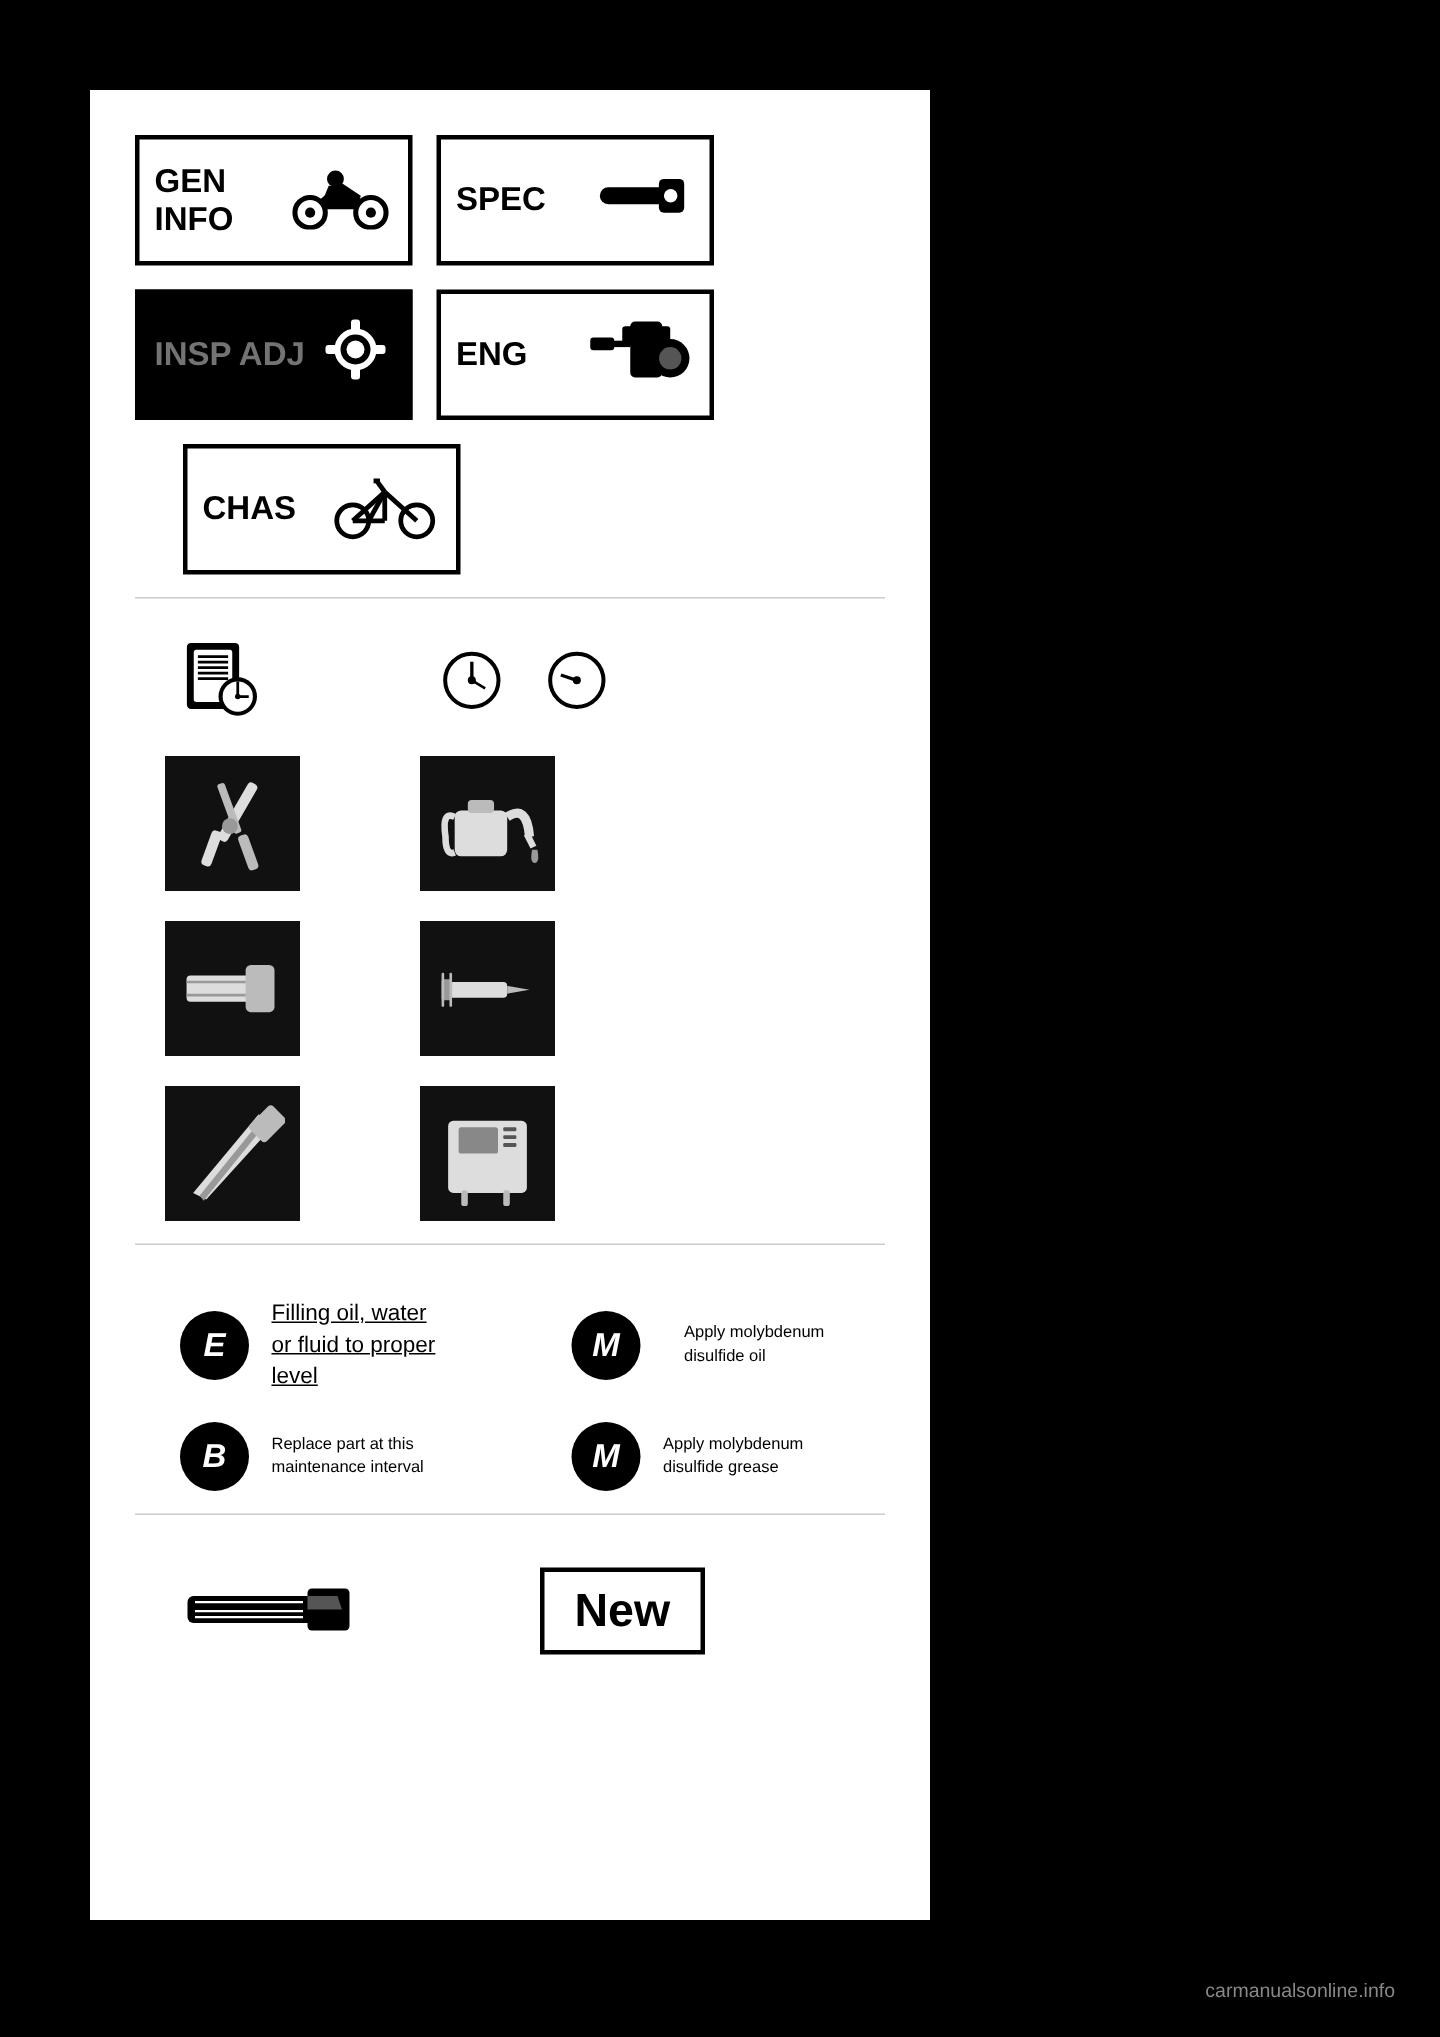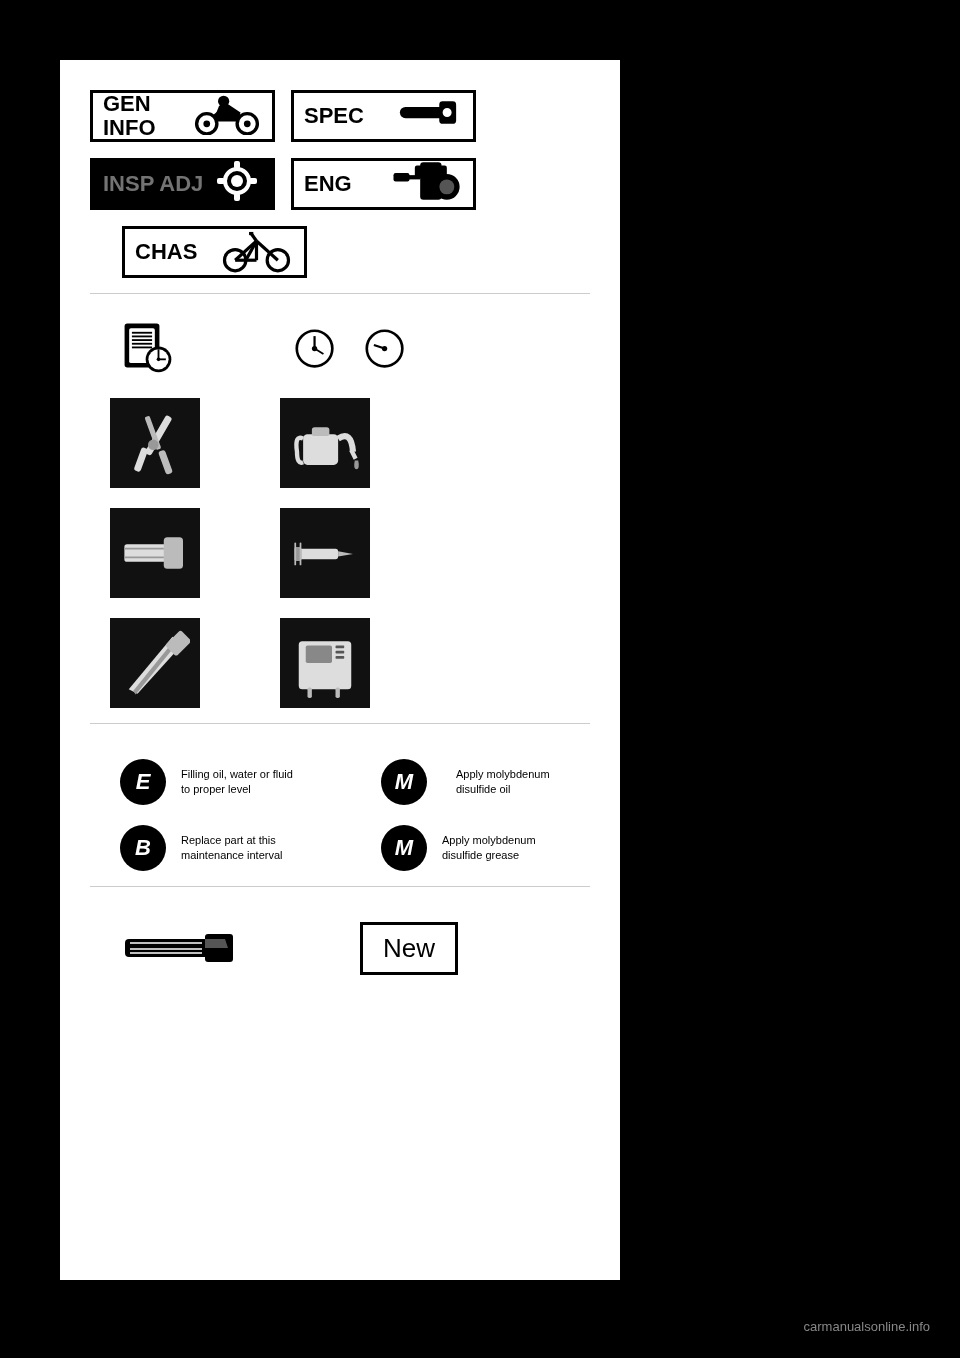--- a/index.html
+++ b/index.html
@@ -37,21 +37,21 @@
       flex-wrap: wrap;
     }
 
     .badge {
       border: 3px solid #000;
       display: flex;
       align-items: center;
       justify-content: space-between;
       padding: 6px 10px;
       width: 185px;
-      height: 52px;
+      height: 87px;
       background: #fff;
     }
 
     .badge-text {
       font-size: 22px;
       font-weight: 900;
       color: #000;
       line-height: 1.1;
     }
 
@@ -94,22 +94,22 @@
       align-items: center;
       justify-content: center;
       font-size: 20px;
       font-weight: 900;
       font-style: italic;
     }
 
     .new-badge {
       border: 3px solid #000;
       padding: 8px 20px;
-      font-size: 26px;
-      font-weight: 400;
+      font-size: 31px;
+      font-weight: 700;
       background: #fff;
       color: #000;
     }
 
     
     .watermark {
       position: absolute;
       bottom: 20px;
       right: 20px;
       background: rgba(0,0,0,0.7);
@@ -391,21 +391,21 @@
           </svg>
         </div>
       </div>
     </div>
 
     <div class="section-divider"></div>
 
     <div style="display:flex; gap:80px; padding: 20px 40px 0 60px; align-items:center;">
       <div style="display:flex; align-items:center; gap:15px;">
         <div class="circle-badge" style="font-style:italic; font-size:22px; width:46px; height:46px;">E</div>
-        <div style="font-size:11px; color:#000; max-width:120px; line-height:1.4;">Filling oil, water or fluid to proper level</div>
+        <div style="font-size:15px; color:#000; max-width:120px; line-height:1.4;text-decoration:underline;">Filling oil, water or fluid to proper level</div>
       </div>
       <div style="display:flex; align-items:center; gap:15px;">
         <div class="circle-badge" style="font-style:italic; font-size:22px; width:46px; height:46px;">M</div>
         <div style="font-size:11px; color:#000; max-width:120px; line-height:1.4;margin-left:14px;">Apply molybdenum disulfide oil</div>
       </div>
     </div>
 
     <div style="display:flex; gap:80px; padding: 20px 40px 0 60px; align-items:center;">
       <div style="display:flex; align-items:center; gap:15px;">
         <div class="circle-badge" style="font-style:italic; font-size:22px; width:46px; height:46px;">B</div>

